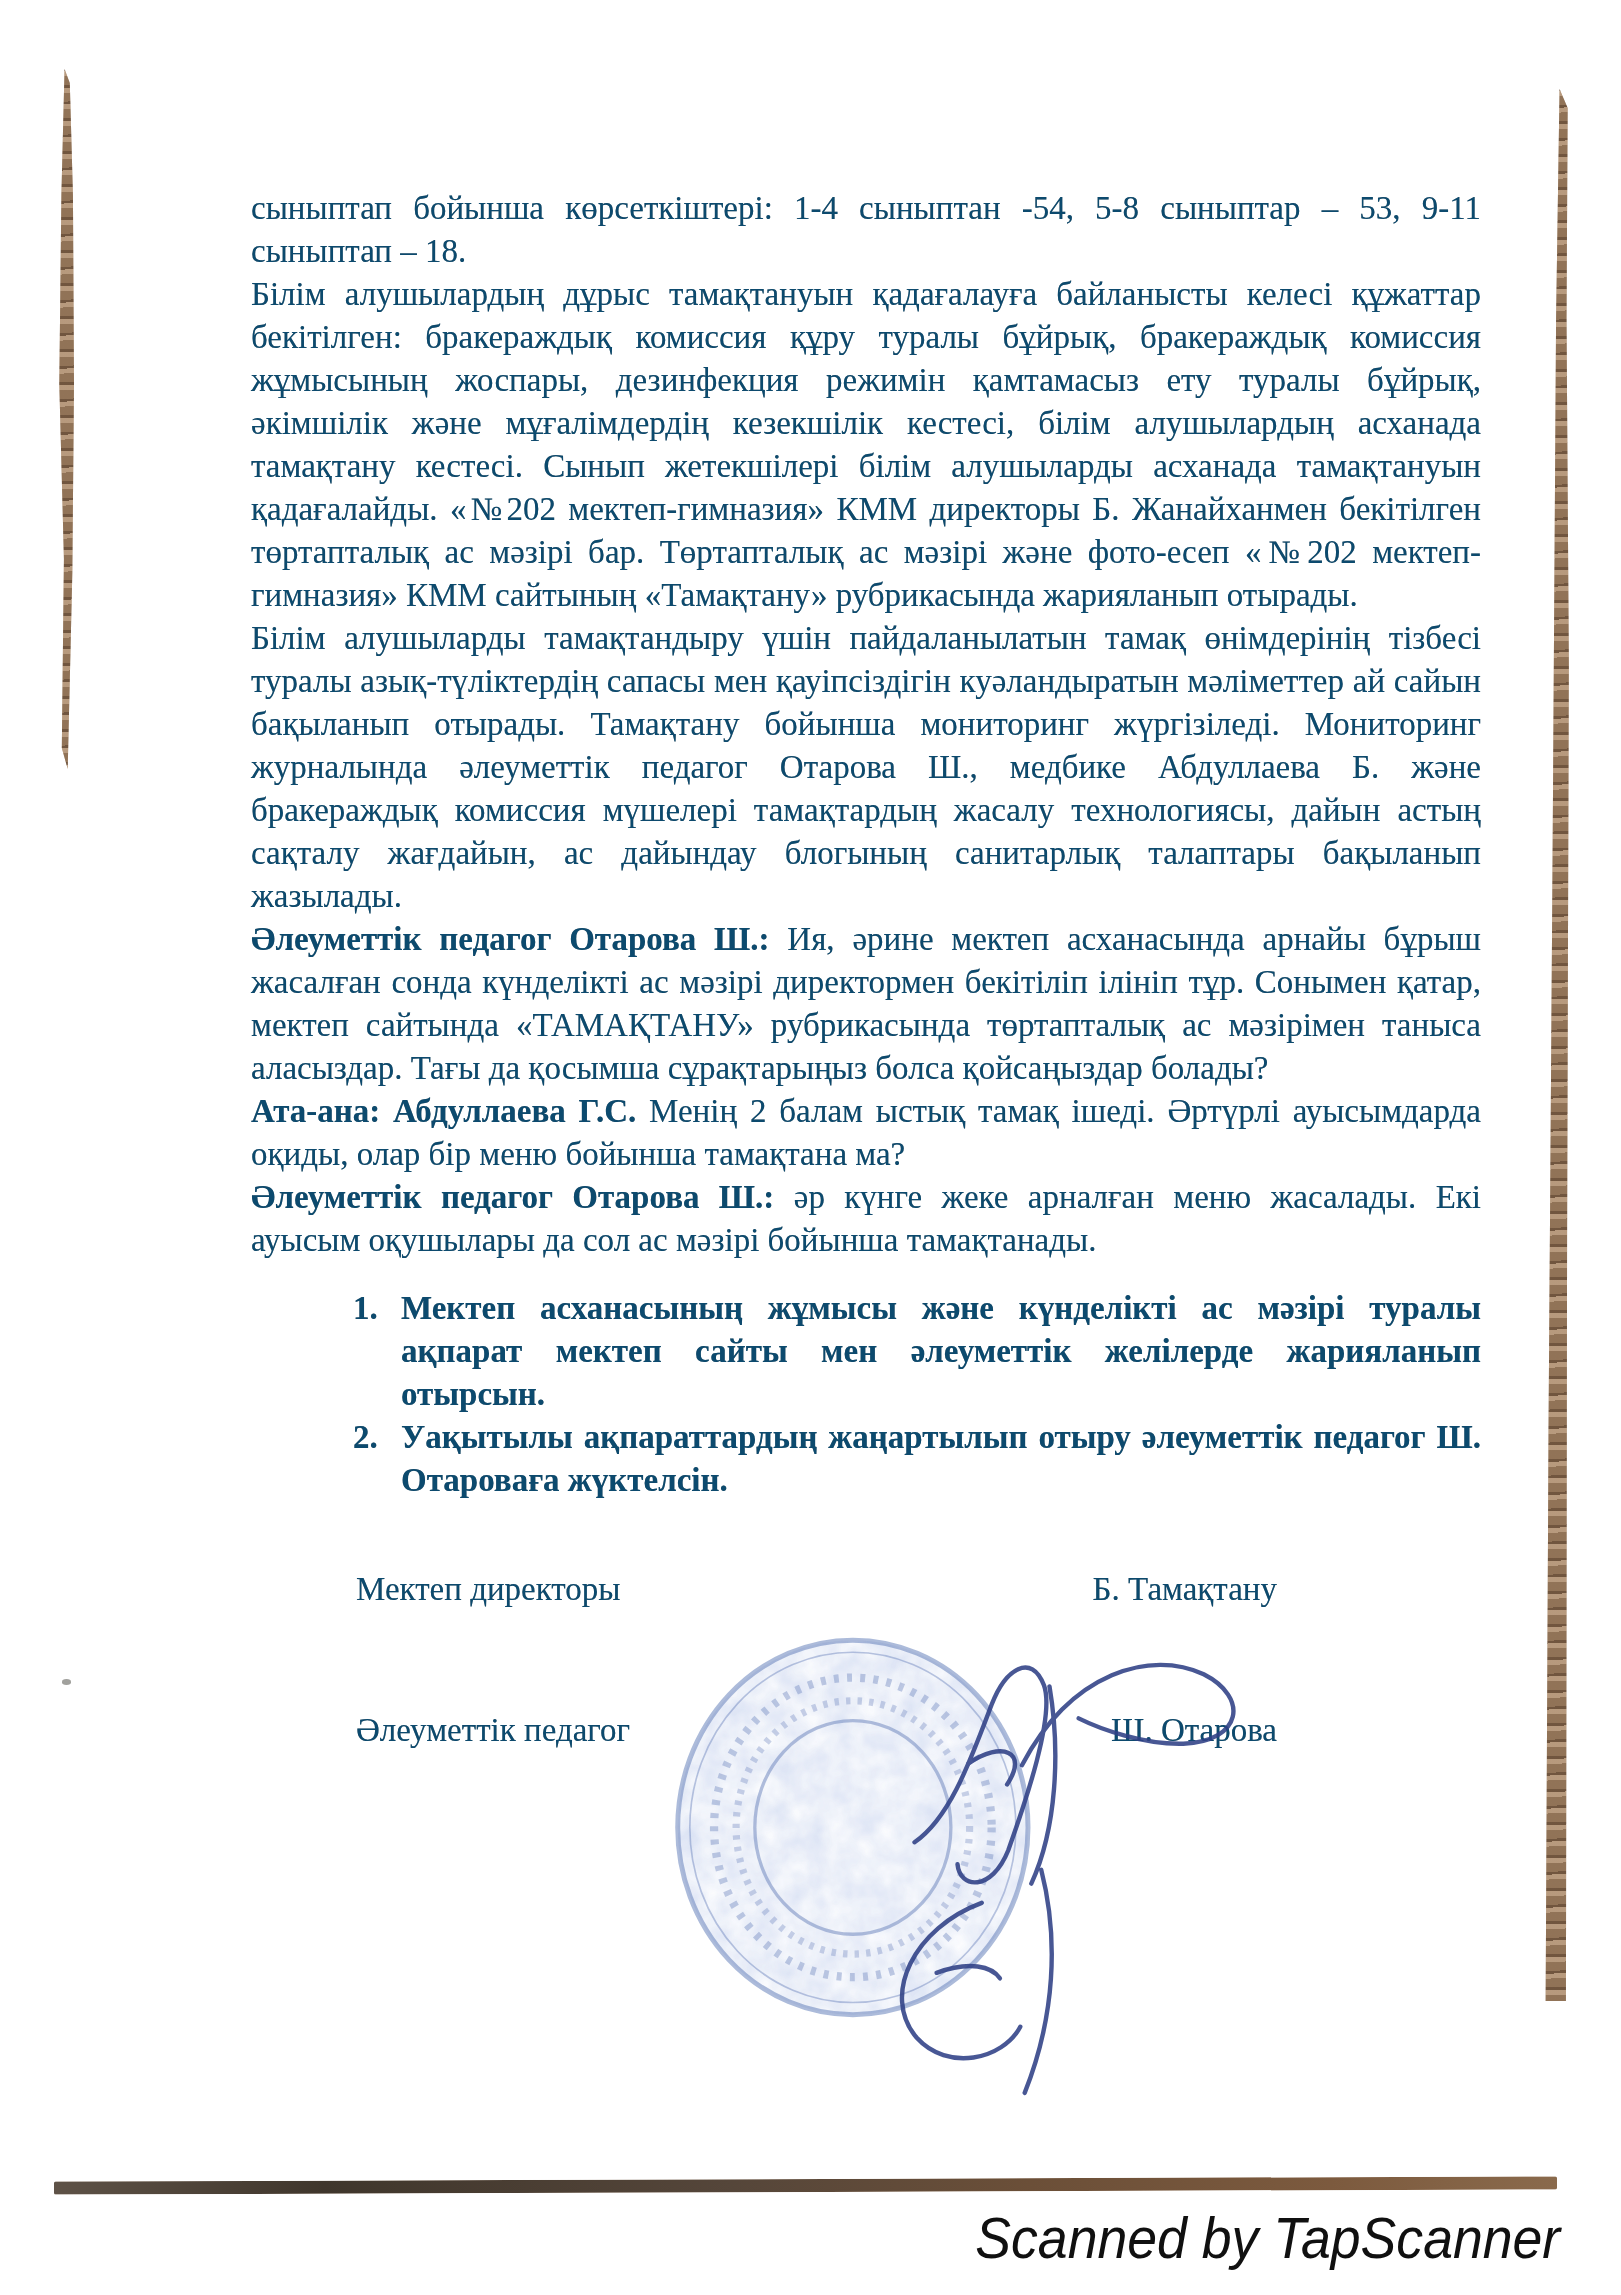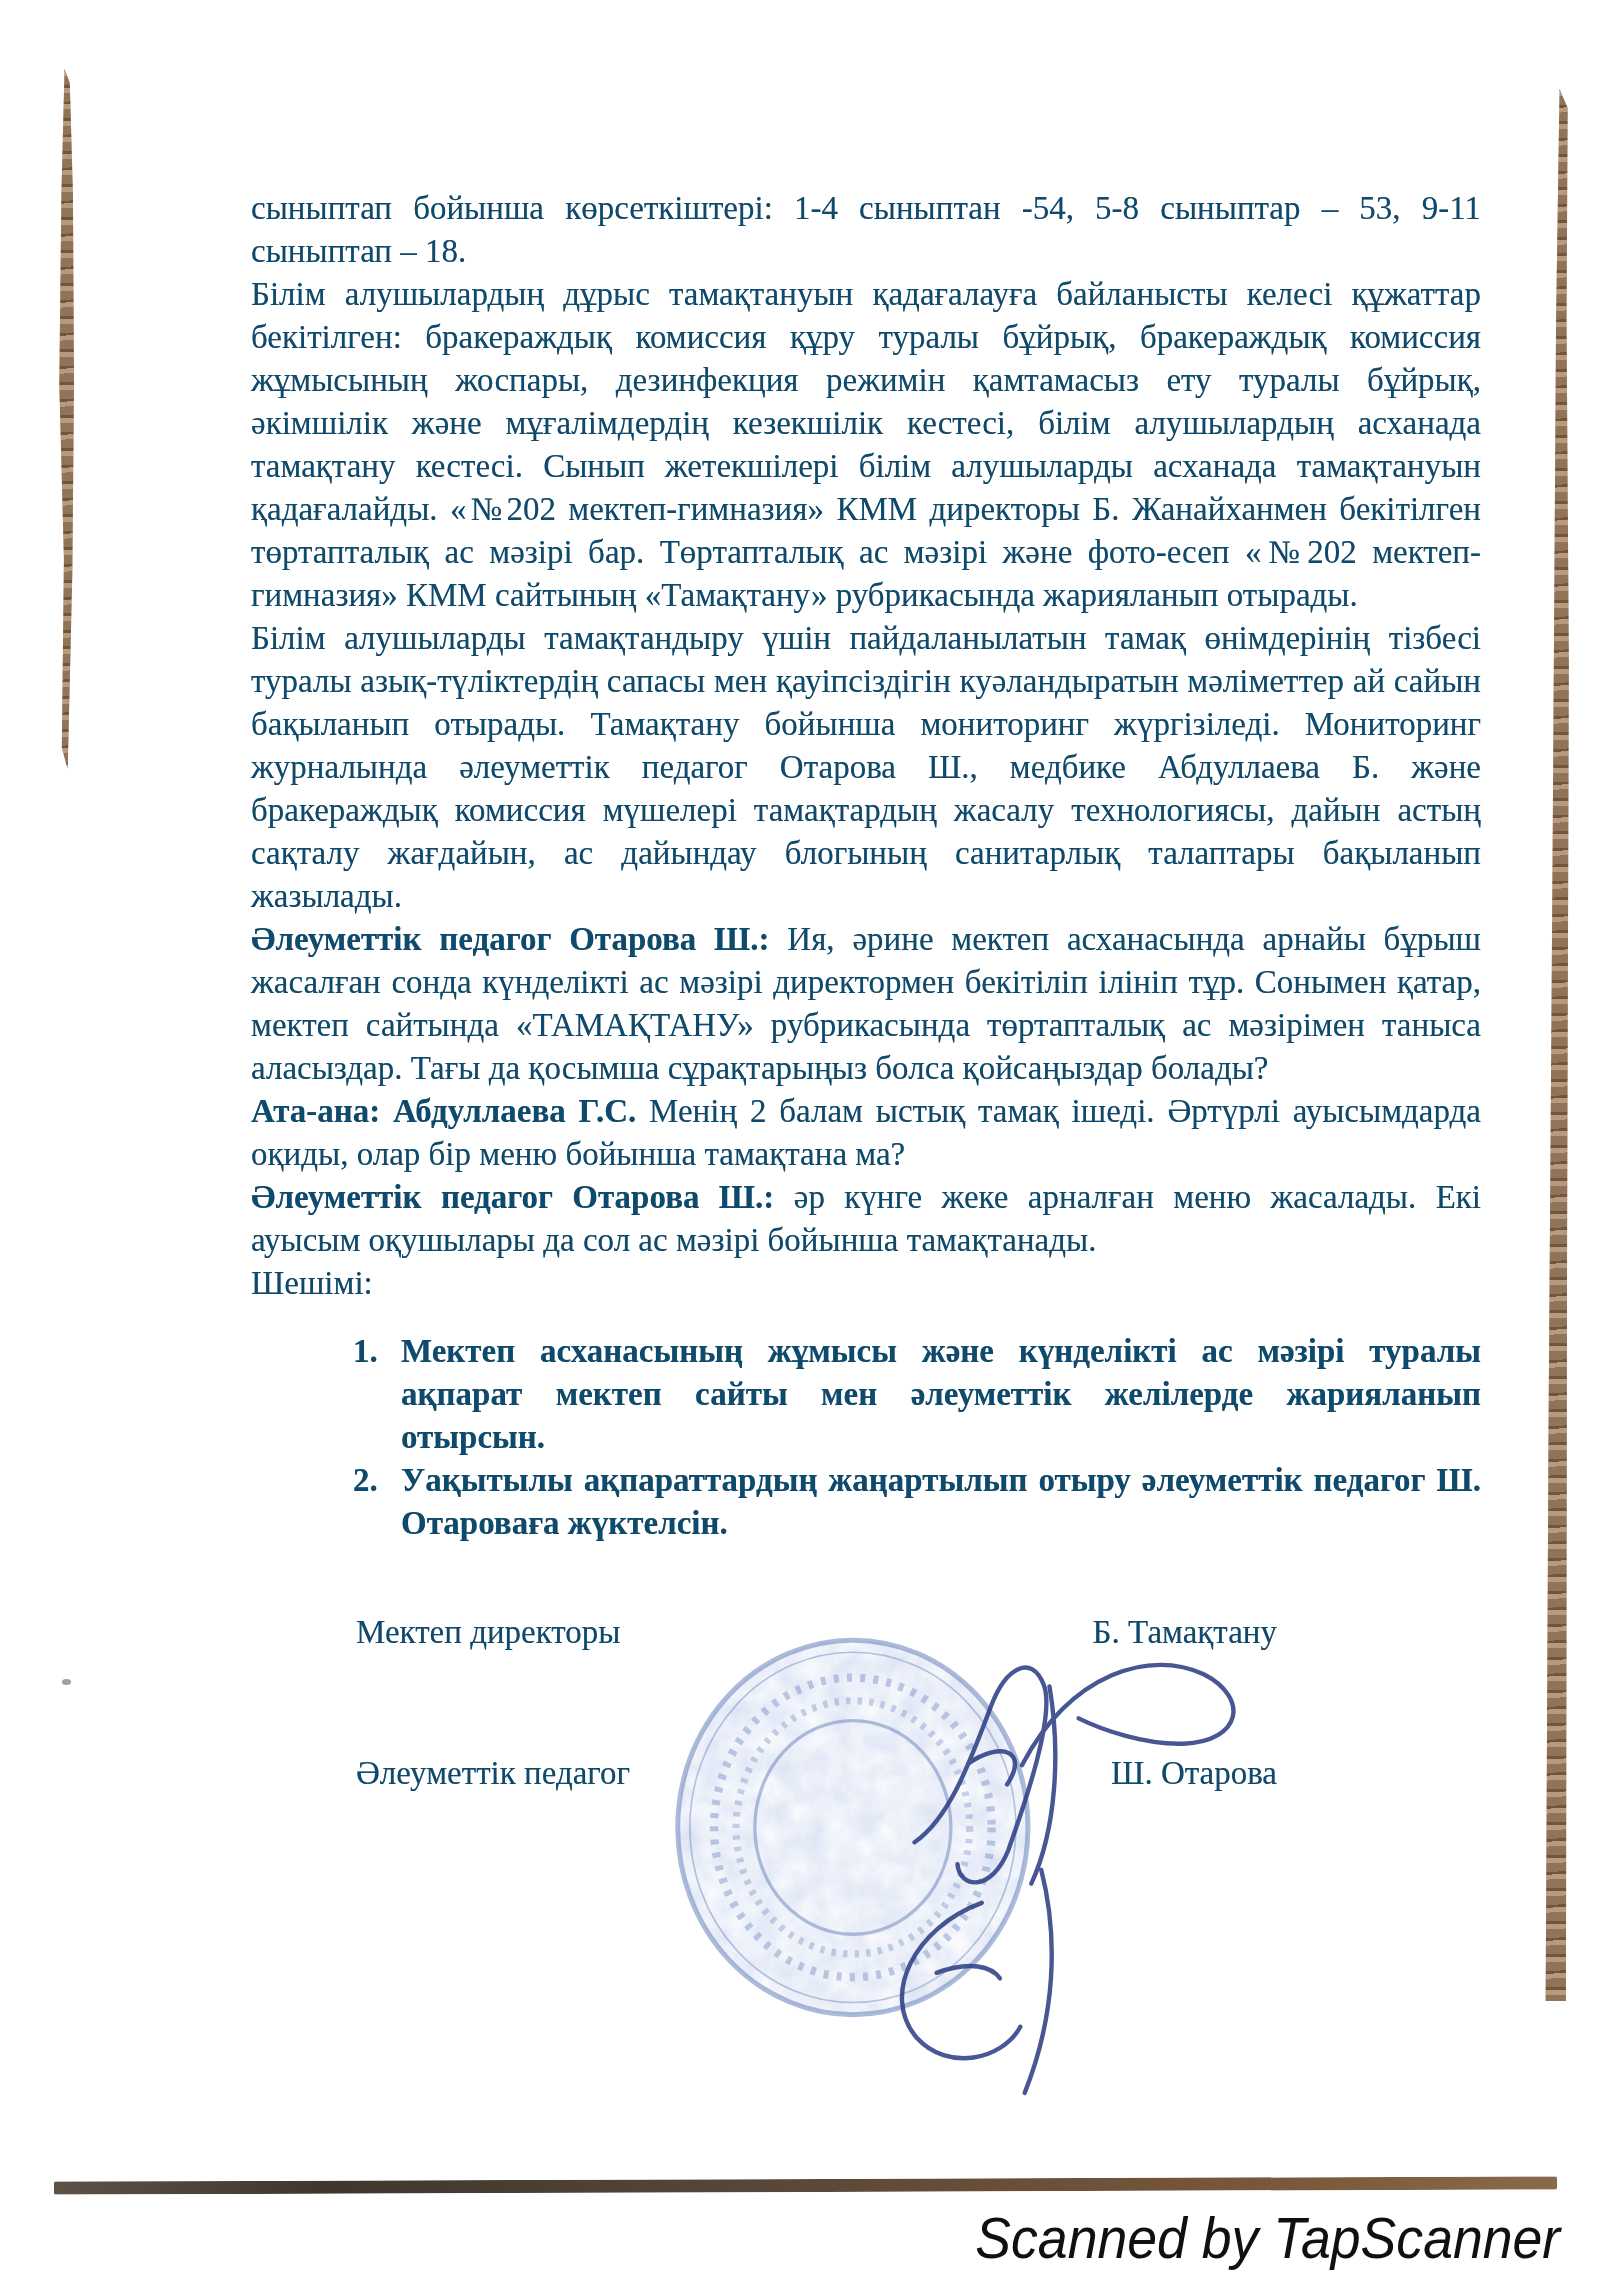--- a/index.html
+++ b/index.html
@@ -80,21 +80,20 @@
 
   <p class="gap-sm">Білім алушыларды тамақтандыру үшін пайдаланылатын тамақ өнімдерінің тізбесі туралы азық-түліктердің сапасы мен қауіпсіздігін куәландыратын мәліметтер ай сайын бақыланып отырады. Тамақтану бойынша мониторинг жүргізіледі. Мониторинг журналында әлеуметтік педагог Отарова Ш., медбике Абдуллаева Б. және бракераждық комиссия мүшелері тамақтардың жасалу технологиясы, дайын астың сақталу жағдайын, ас дайындау блогының санитарлық талаптары бақыланып жазылады.</p>
 
 
   <p class="gap"><b>Әлеуметтік педагог Отарова Ш.:</b> <span>Ия, әрине мектеп асханасында арнайы бұрыш жасалған сонда күнделікті ас мәзірі директормен бекітіліп ілініп тұр. Сонымен қатар, мектеп сайтында «ТАМАҚТАНУ» рубрикасында төртапталық ас мәзірімен таныса аласыздар. Тағы да қосымша сұрақтарыңыз болса қойсаңыздар болады?</span></p>
 
   <p class="gap"><b>Ата-ана: Абдуллаева Г.С.</b> <span>Менің 2 балам ыстық тамақ ішеді. Әртүрлі ауысымдарда оқиды, олар бір меню бойынша тамақтана ма?</span></p>
 
   <p class="gap"><b>Әлеуметтік педагог Отарова Ш.:</b> <span>әр күнге жеке арналған меню жасалады. Екі ауысым оқушылары да сол ас мәзірі бойынша тамақтанады.</span></p>
 
-  <p class="gap">Шешімі:</p>
 
   <ol class="decisions">
     <li><span>Мектеп асханасының жұмысы және күнделікті ас мәзірі туралы ақпарат мектеп сайты мен әлеуметтік желілерде жарияланып отырсын.</span></li>
     <li><span>Уақытылы ақпараттардың жаңартылып отыру әлеуметтік педагог Ш. Отароваға жүктелсін.</span></li>
   </ol>
 
   <div class="sig-block">
     <div class="sig-row">
       <span class="sig-role">Мектеп директоры</span>
       <span class="sig-name">Б. Тамақтану</span>

